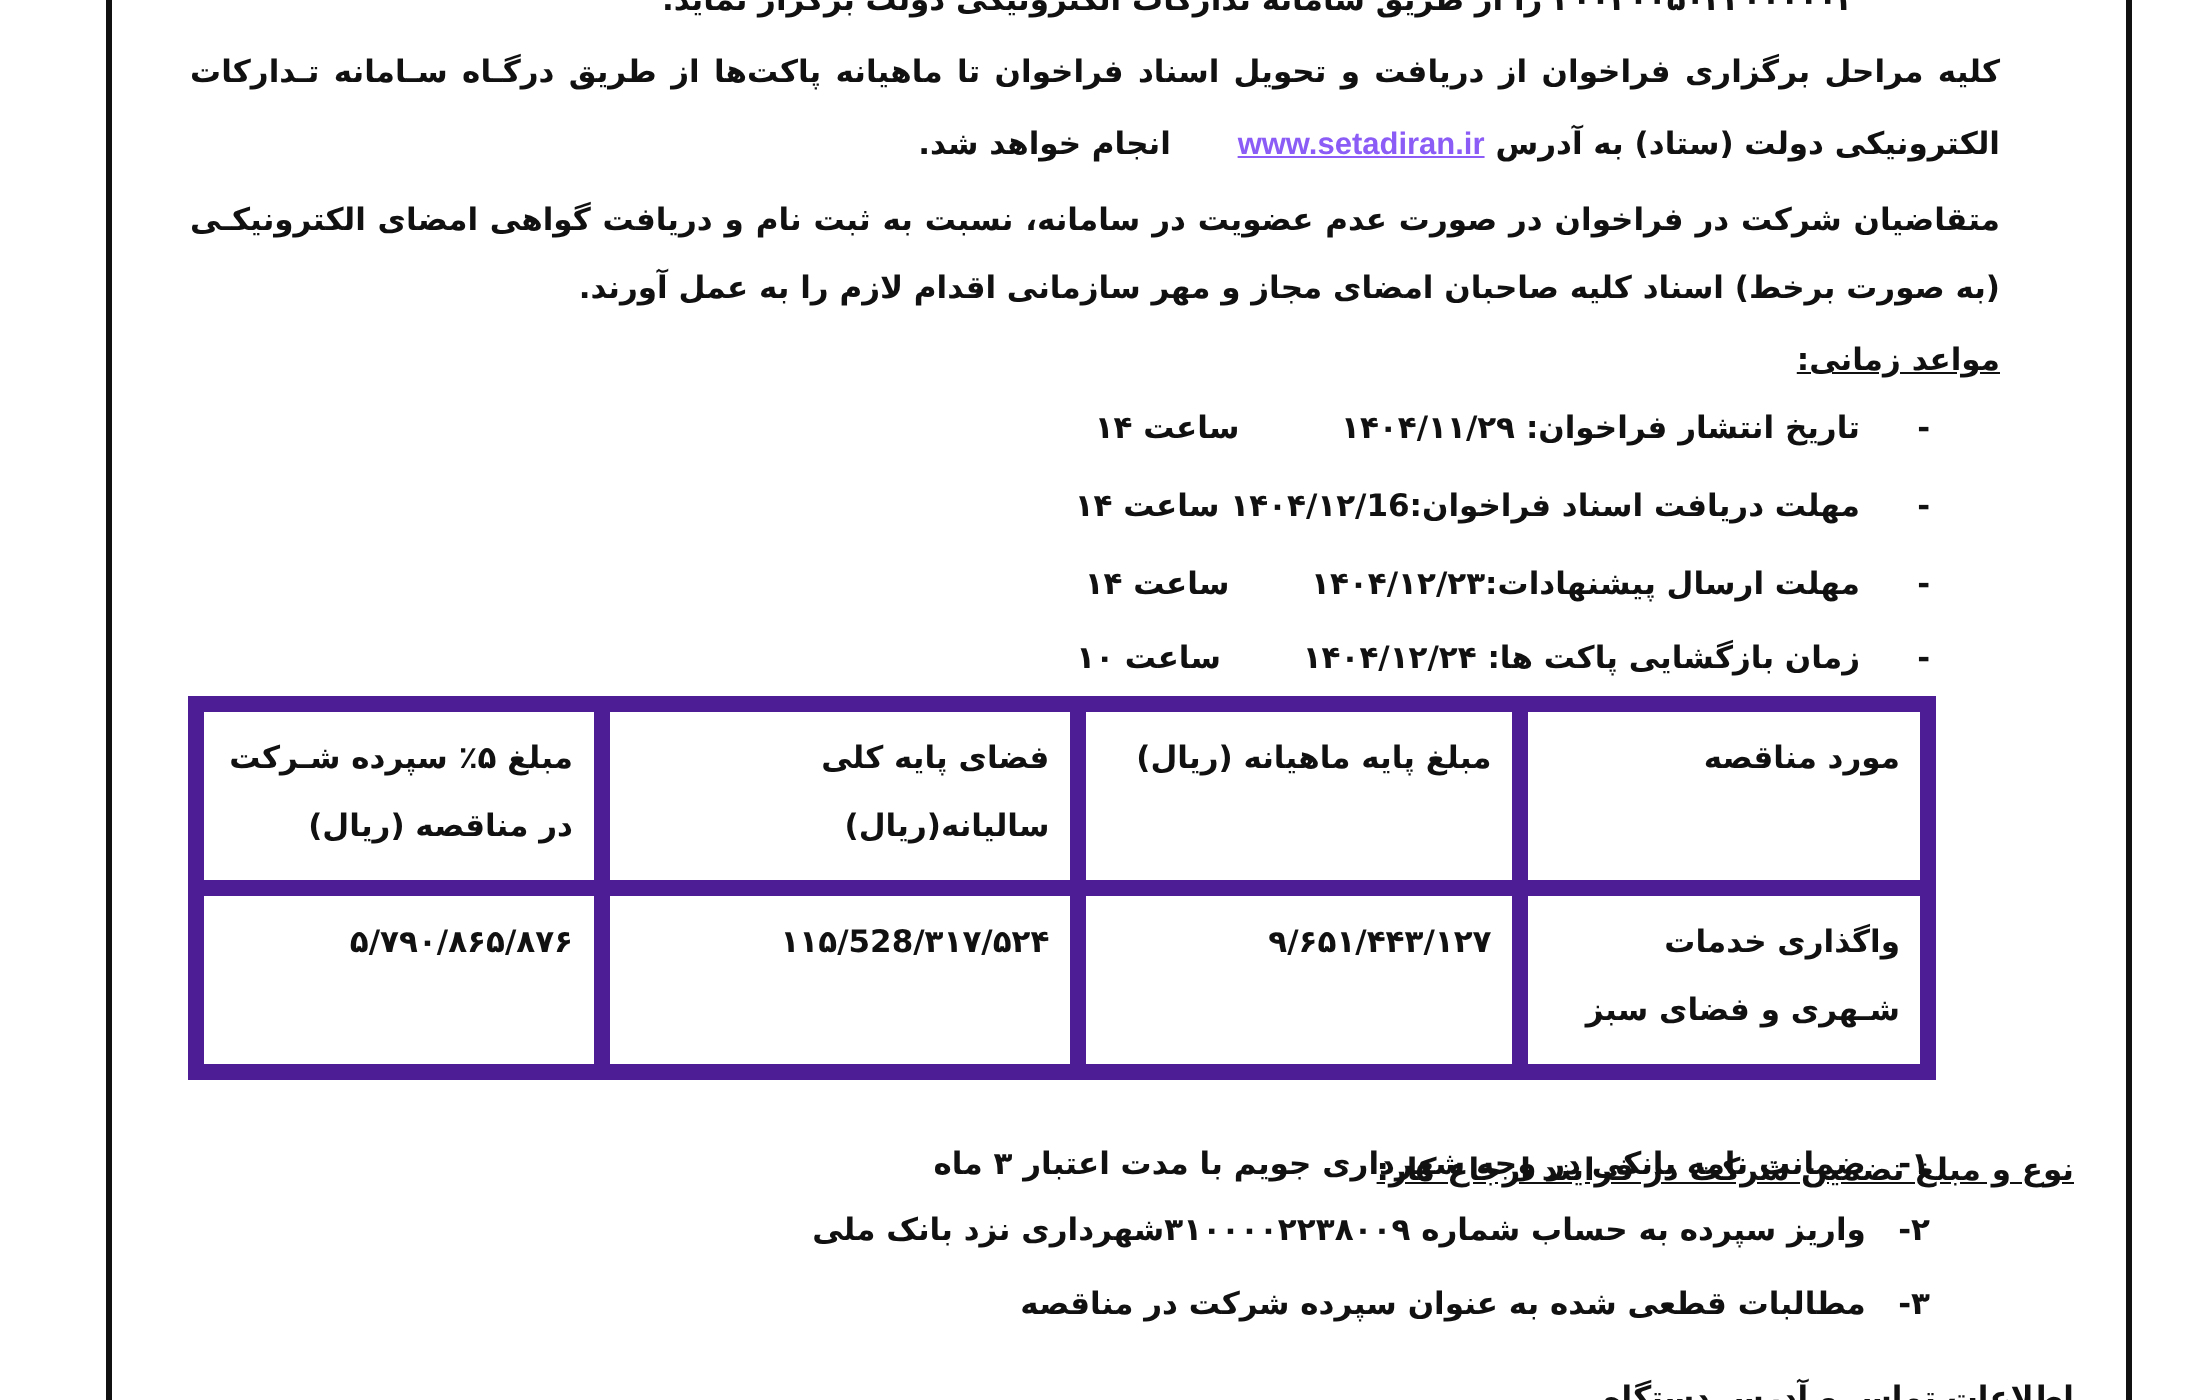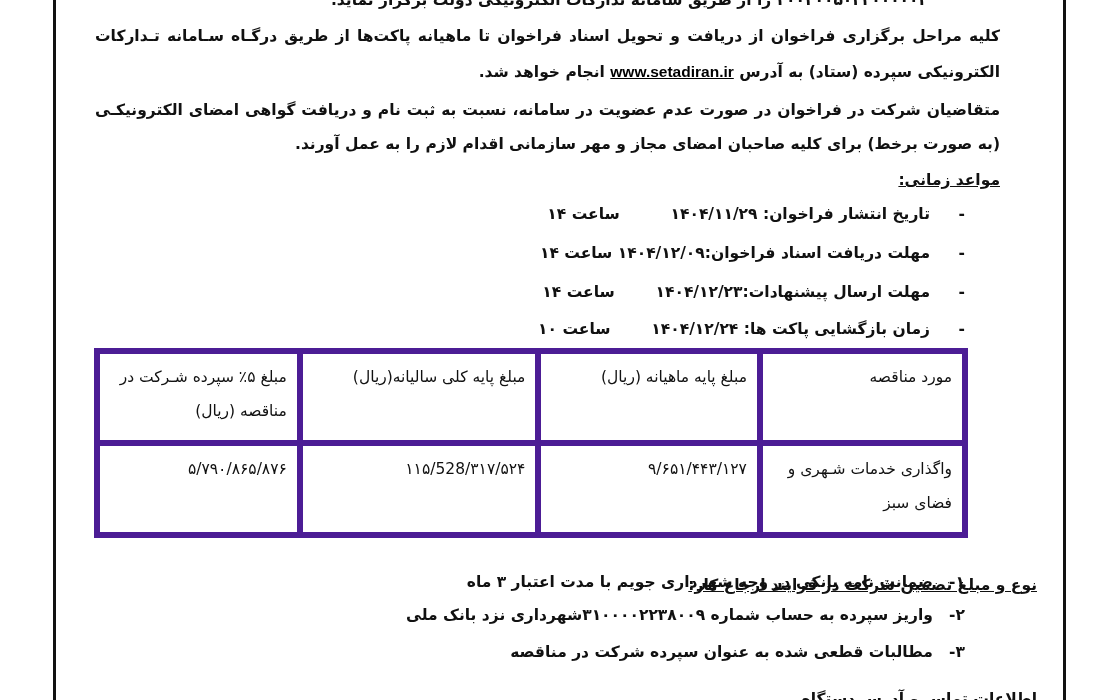--- a/index.html
+++ b/index.html
@@ -10,71 +10,71 @@
   }
   .frame-left { position:absolute; left:53px; top:0; width:3px; height:700px; background:#111; }
   .frame-right { position:absolute; left:1063px; top:0; width:3px; height:700px; background:#111; }
   .doc {
     position:absolute; left:70px; top:0; width:930px;
     direction:rtl; text-align:right;
     font-weight:bold; font-size:15.5px;
   }
   .line { position:absolute; right:0; white-space:nowrap; }
   .justify { left:25px; text-align:justify; text-align-last:justify; }
-  .link { color:#000000; text-decoration:underline; font-family:"Liberation Sans", sans-serif; }
+  .link { color:#8b5cf6; text-decoration:underline; font-family:"Liberation Sans", sans-serif;margin-left:28px; }
   .heading { text-decoration:underline;text-align:center; }
   .bullet { position:absolute; white-space:nowrap; }
   .dash { position:absolute; right:35px; }
   .btext { position:absolute; right:70px; white-space:nowrap; }
   table.tender {
     position:absolute; left:94px; top:348px; width:874px; height:184px;
     border-collapse:collapse; direction:rtl;
   }
   table.tender td {
-    border:6px solid #4c1d95; vertical-align:top; text-align:right;
-    padding:6px 10px; font-weight:normal; font-size:15.5px; line-height:34px;
+    border:8px solid #4c1d95; vertical-align:top; text-align:right;
+    padding:6px 10px; font-weight:bold; font-size:15.5px; line-height:34px;
   }
   .num { font-family:"DejaVu Sans", sans-serif; }
   .olist { position:absolute; white-space:nowrap; }
 </style>
 </head>
 <body>
 
 <div class="frame-left"></div>
 <div class="frame-right"></div>
 
 <div class="doc">
 
   <div class="line" style="top:-9px; right:72px;">۲۰۰۲۰۰۵۰۲۲۰۰۰۰۰۲ را از طریق سامانه تدارکات الکترونیکی دولت برگزار نماید.</div>
 
   <div class="line justify" style="top:27px; right:0;">کلیه مراحل برگزاری فراخوان از دریافت و تحویل اسناد فراخوان تا ماهیانه پاکت‌ها از طریق درگـاه سـامانه تـدارکات</div>
   <div class="line" style="top:63px; right:0;">
-    <span>الکترونیکی سپرده (ستاد) به آدرس</span>
+    <span>الکترونیکی دولت (ستاد) به آدرس</span>
     <a class="link">www.setadiran.ir</a>
     <span>انجام خواهد شد.</span>
   </div>
 
   <div class="line justify" style="top:101px; right:0;">متقاضیان شرکت در فراخوان در صورت عدم عضویت در سامانه، نسبت به ثبت نام و دریافت گواهی امضای الکترونیکـی</div>
-  <div class="line" style="top:135px; right:0;">(به صورت برخط) برای کلیه صاحبان امضای مجاز و مهر سازمانی اقدام لازم را به عمل آورند.</div>
+  <div class="line" style="top:135px; right:0;">(به صورت برخط) اسناد کلیه صاحبان امضای مجاز و مهر سازمانی اقدام لازم را به عمل آورند.</div>
 
   <div class="line heading" style="top:171px; right:0;">مواعد زمانی:</div>
 
   <div class="bullet" style="top:205px; right:0; width:930px;">
     <span class="dash">-</span>
     <span class="btext">
       <span>تاریخ انتشار فراخوان:</span>
       <span class="num">۱۴۰۴/۱۱/۲۹</span>
       <span style="display:inline-block;width:40px;"></span>
       <span>ساعت ۱۴</span>
     </span>
   </div>
   <div class="bullet" style="top:244px; right:0; width:930px;">
     <span class="dash">-</span>
     <span class="btext">
-      <span>مهلت دریافت اسناد فراخوان:</span><span class="num">۱۴۰۴/۱۲/۰۹</span>
+      <span>مهلت دریافت اسناد فراخوان:</span><span class="num">۱۴۰۴/۱۲/16</span>
       <span>ساعت ۱۴</span>
     </span>
   </div>
   <div class="bullet" style="top:283px; right:0; width:930px;">
     <span class="dash">-</span>
     <span class="btext">
       <span>مهلت ارسال پیشنهادات:</span><span class="num">۱۴۰۴/۱۲/۲۳</span>
       <span style="display:inline-block;width:30px;"></span>
       <span>ساعت ۱۴</span>
     </span>
@@ -94,21 +94,21 @@
   <colgroup>
     <col style="width:207px">
     <col style="width:223px">
     <col style="width:240px">
     <col style="width:204px">
   </colgroup>
   <tbody>
       <tr style="height:92px;">
     <td>مورد مناقصه</td>
     <td>مبلغ پایه ماهیانه (ریال)</td>
-    <td>مبلغ پایه کلی سالیانه(ریال)</td>
+    <td>فضای پایه کلی سالیانه(ریال)</td>
     <td>مبلغ ۵٪ سپرده شـرکت در مناقصه (ریال)</td>
   </tr>
   <tr style="height:92px;">
     <td>واگذاری خدمات شـهری و فضای سبز</td>
     <td class="num">۹/۶۵۱/۴۴۳/۱۲۷</td>
     <td class="num">۱۱۵/528/۳۱۷/۵۲۴</td>
     <td class="num">۵/۷۹۰/۸۶۵/۸۷۶</td>
   </tr>
 </tbody>
   </table>

